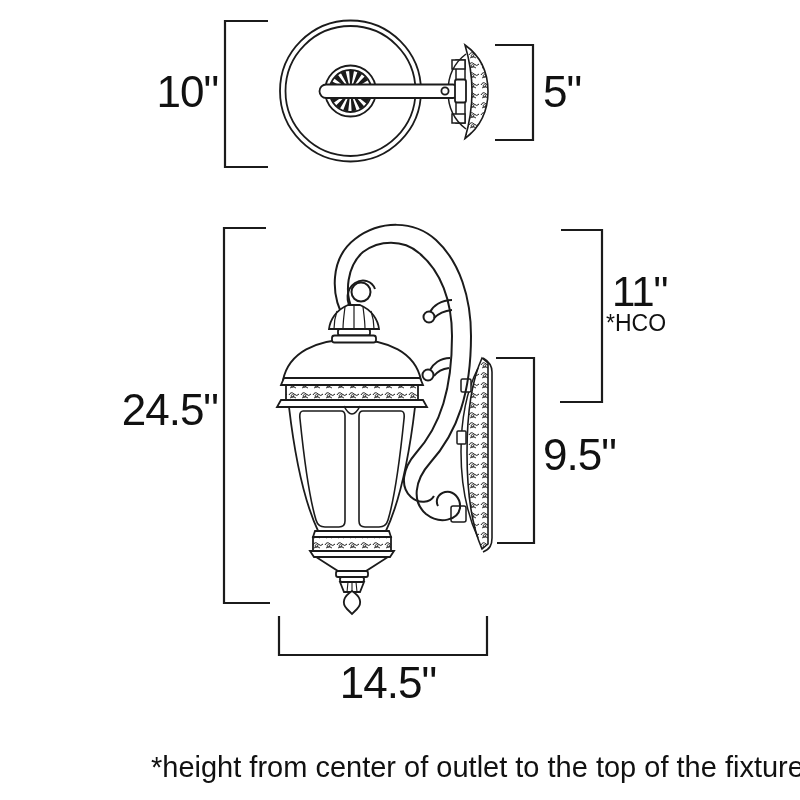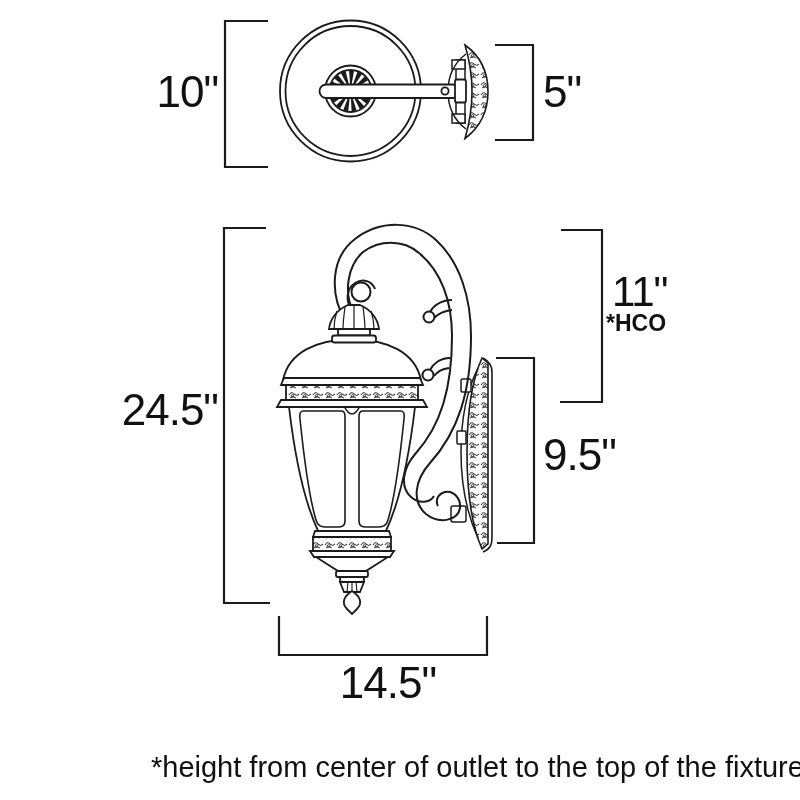--- a/index.html
+++ b/index.html
@@ -24,21 +24,21 @@
     position: absolute;
     color: #111111;
     font-size: 44px;
     font-weight: 500;
     line-height: 1;
     white-space: nowrap;
     letter-spacing: -1px;
   }
   .dim-label.small-note {
     font-size: 23px;
-    font-weight: 700;
+    font-weight: 400;
     letter-spacing: 0;
   }
   #label-10 { left: 120px; top: 70px; width: 98px; text-align: right; }
   #label-5 { left: 543px; top: 70px; }
   #label-245 { left: 100px; top: 388px; width: 118px; text-align: right; }
   #label-11 { left: 612px; top: 271px; font-size: 42px; }
   #label-hco { left: 606px; top: 312px; }
   #label-95 { left: 543px; top: 433px; }
   #label-145 { left: 320px; top: 661px; width: 136px; text-align: center; }
   #footnote {

